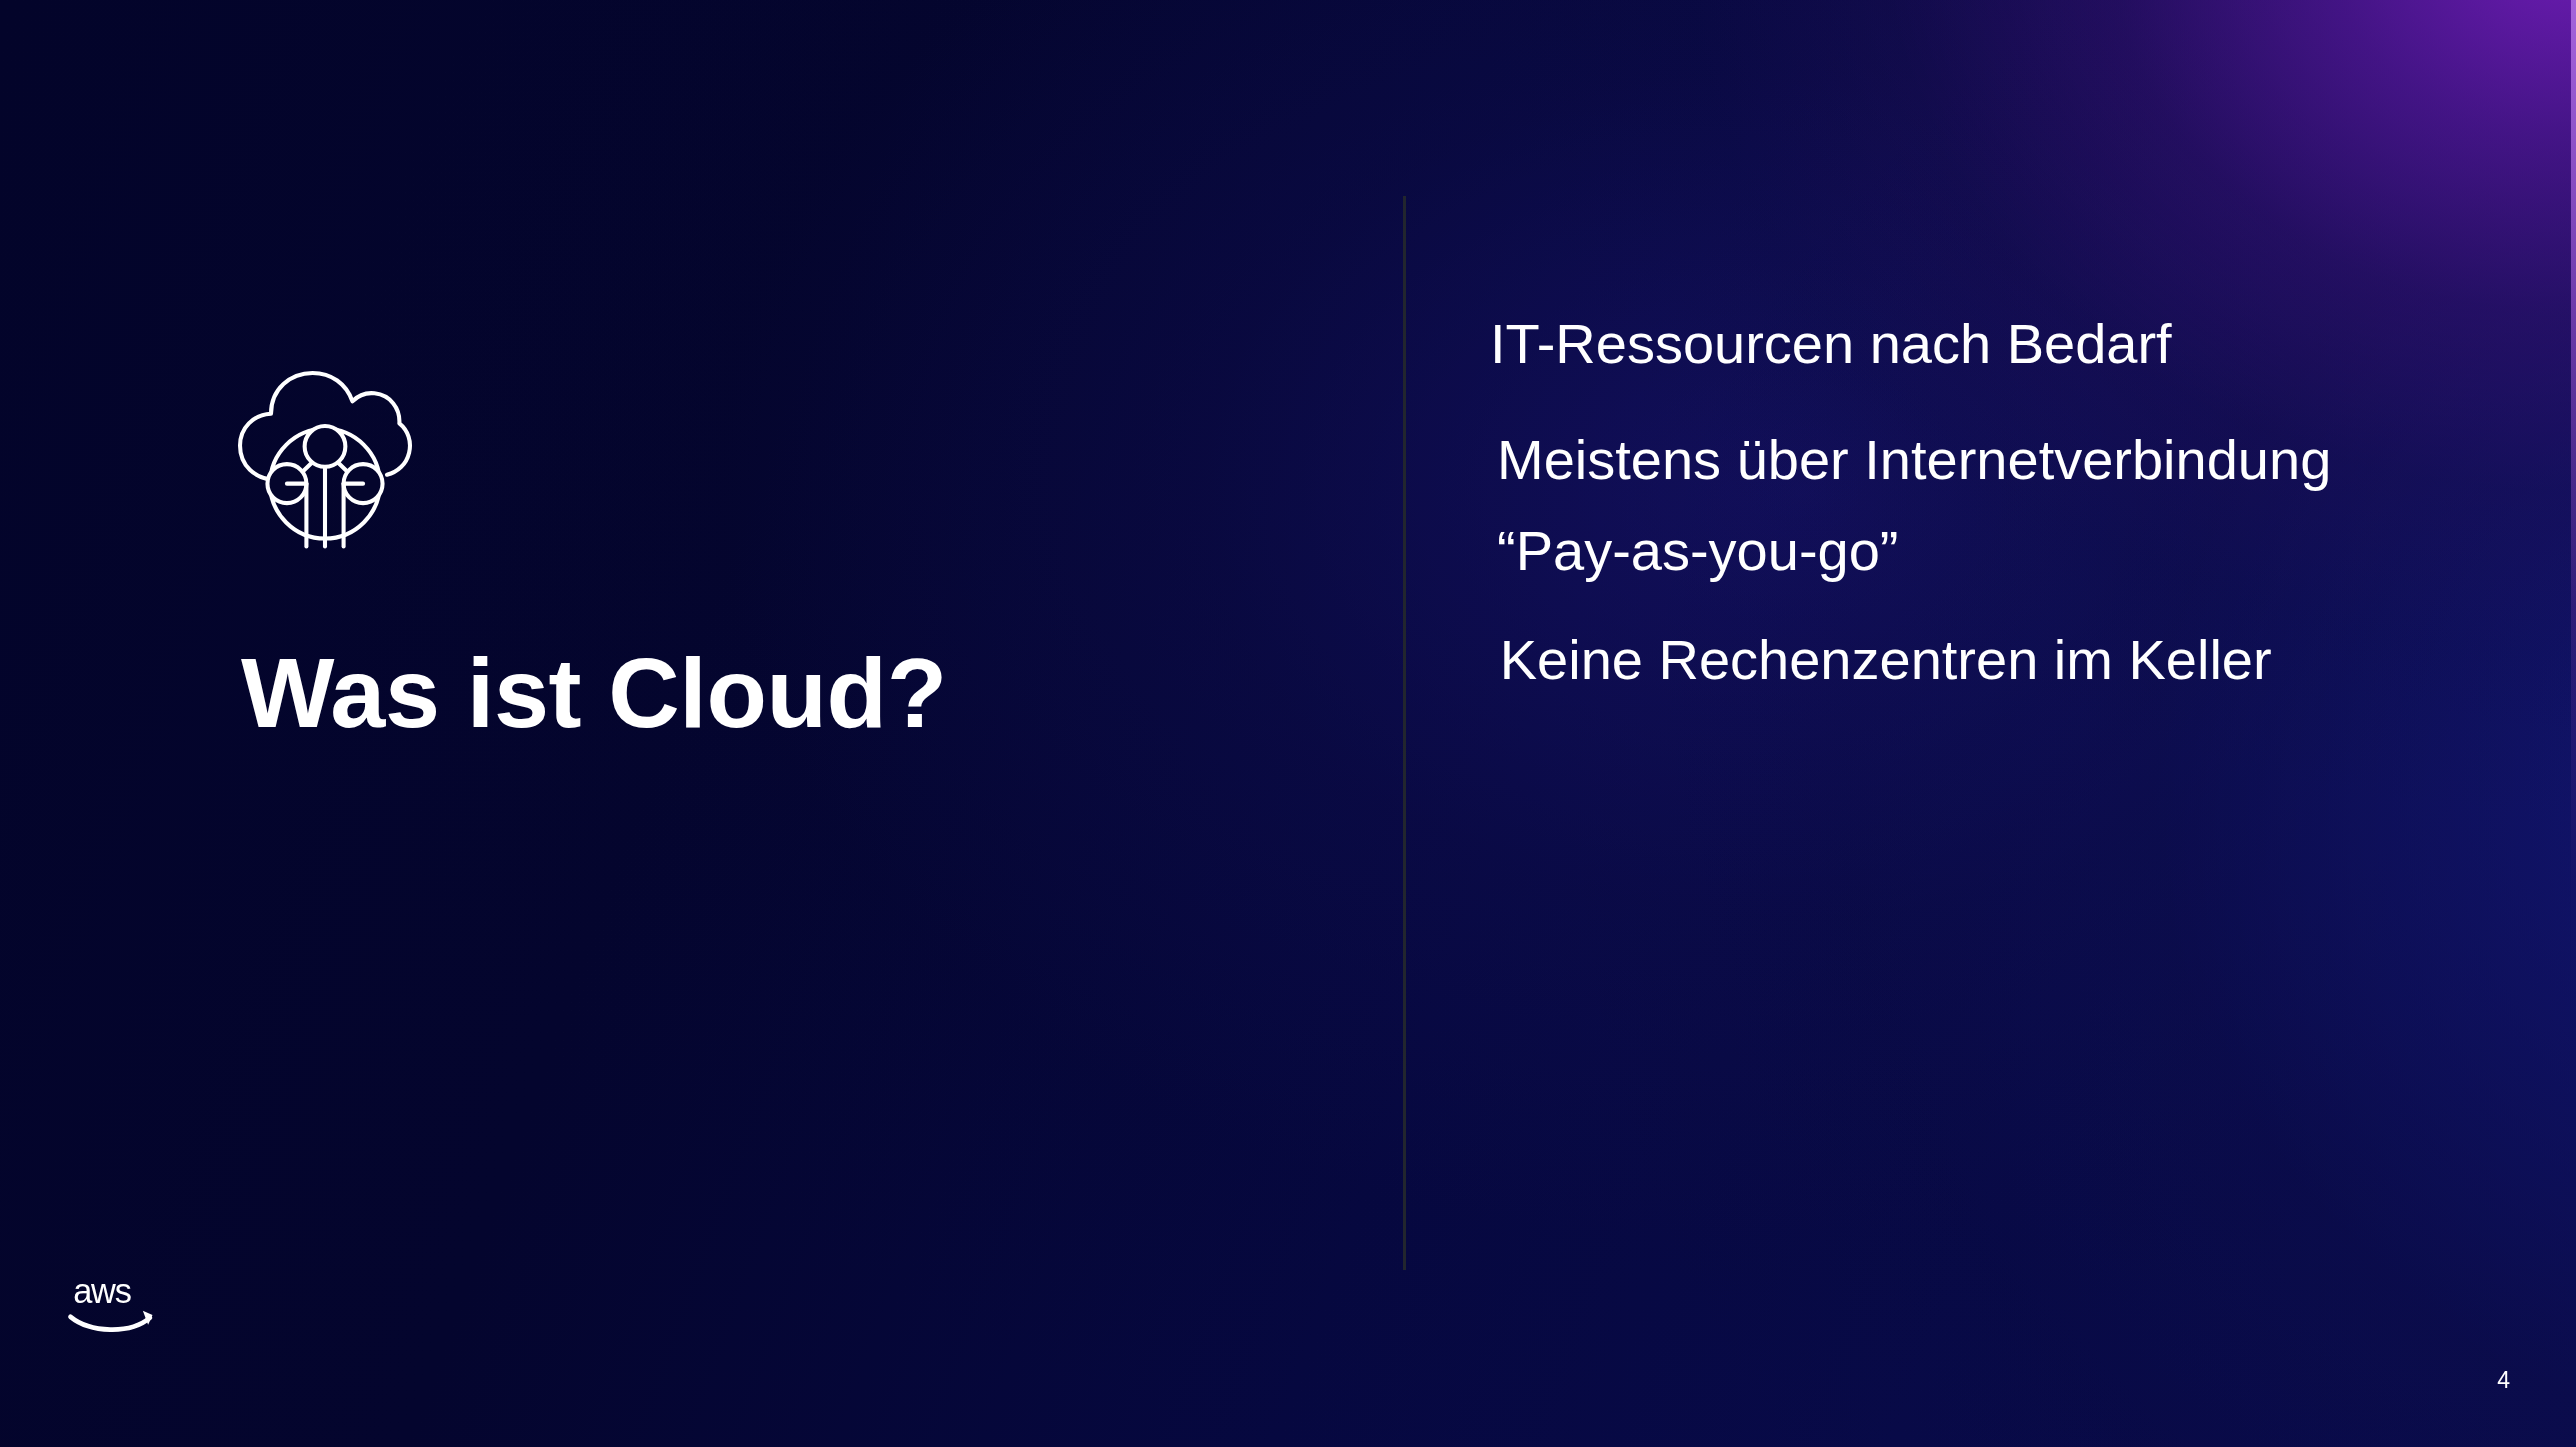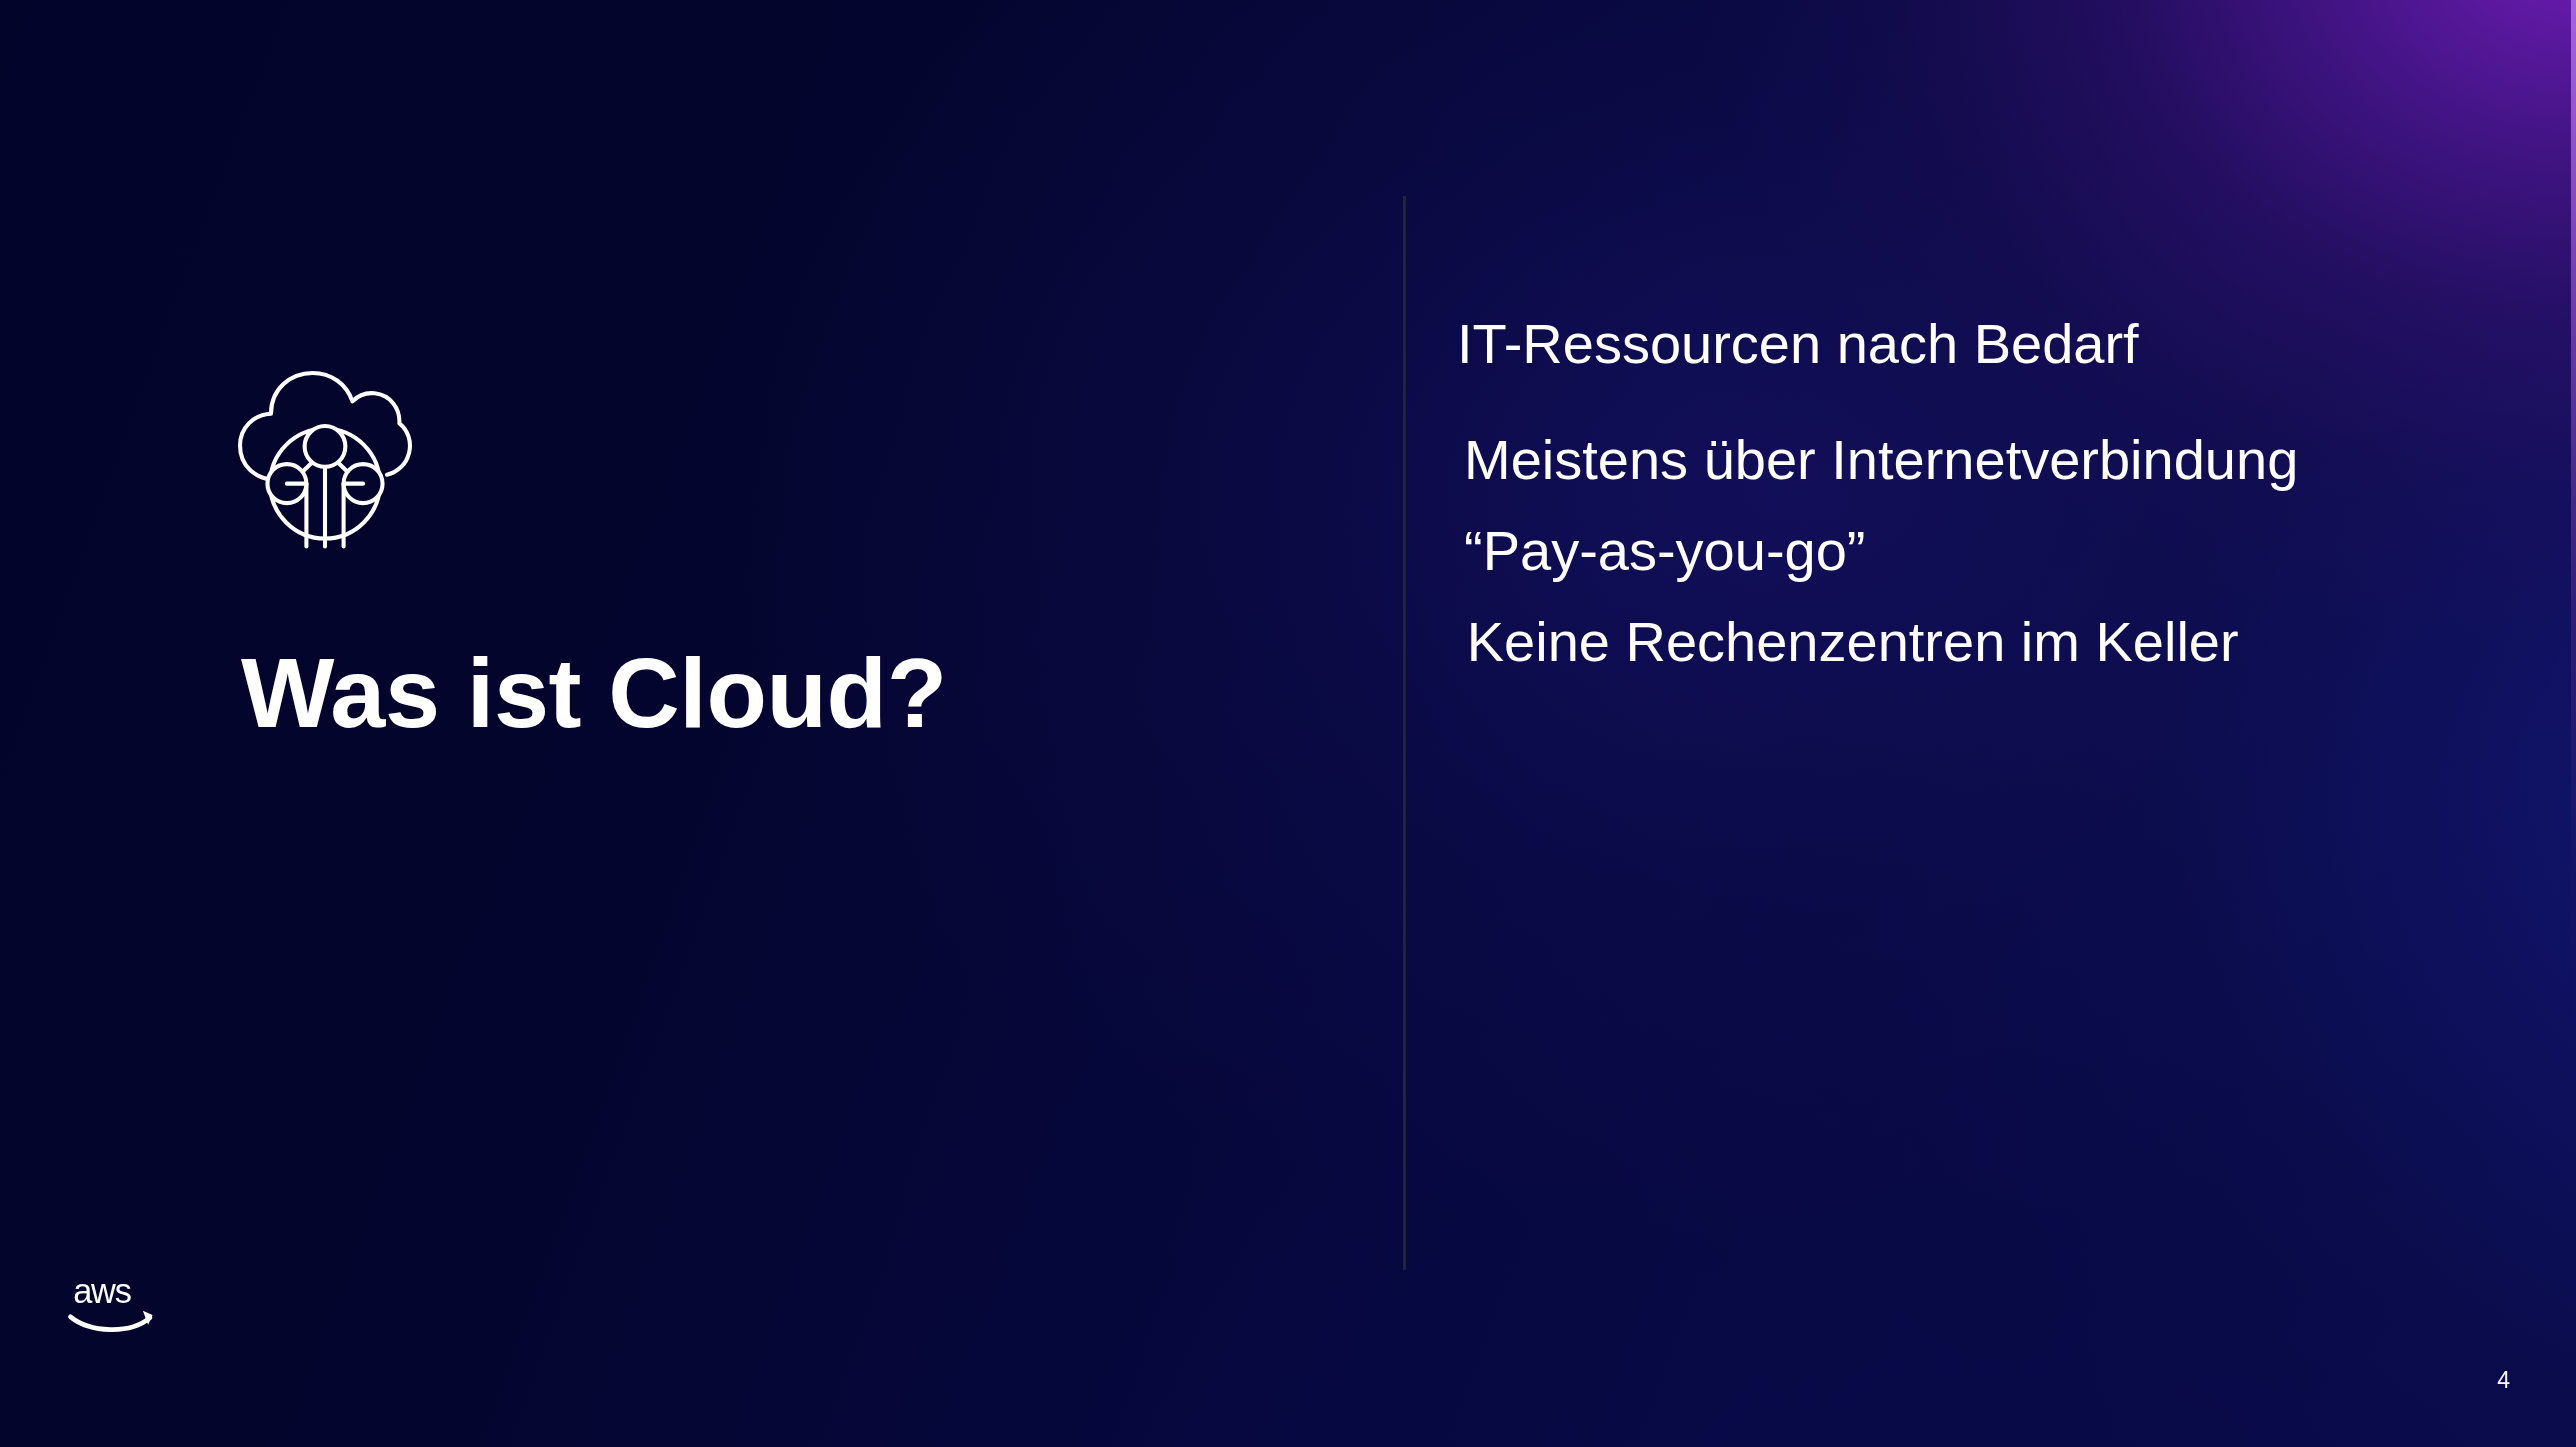--- a/index.html
+++ b/index.html
@@ -87,34 +87,34 @@
     left: 1403px;
     top: 196px;
     width: 2.7px;
     height: 1074px;
     background: #22262e;
   }
 
   
   .bullets {
     position: absolute;
-    left: 1457px;
+    left: 1490px;
     top: 311px;
     width: 1044px;
   }
   .bullet {
     color: #ffffff;
     font-size: 56px;
     font-weight: 400;
     line-height: 1.18;
     white-space: nowrap;
   }
   .bullet.b0 { margin-left: 0px;  margin-bottom: 50px; }
   .bullet.b1 { margin-left: 7px;  margin-bottom: 25px; }
-  .bullet.b2 { margin-left: 7px;  margin-bottom: 25px; }
+  .bullet.b2 { margin-left: 7px;  margin-bottom: 43px; }
   .bullet.b3 { margin-left: 9.7px; margin-bottom: 11px; }
   .bullet.b4 { margin-left: 9.7px; margin-bottom: 0px; }
 
   
   .aws-logo {
     position: absolute;
     left: 67px;
     top: 1271px;
     width: 97px;
     height: 67px;

